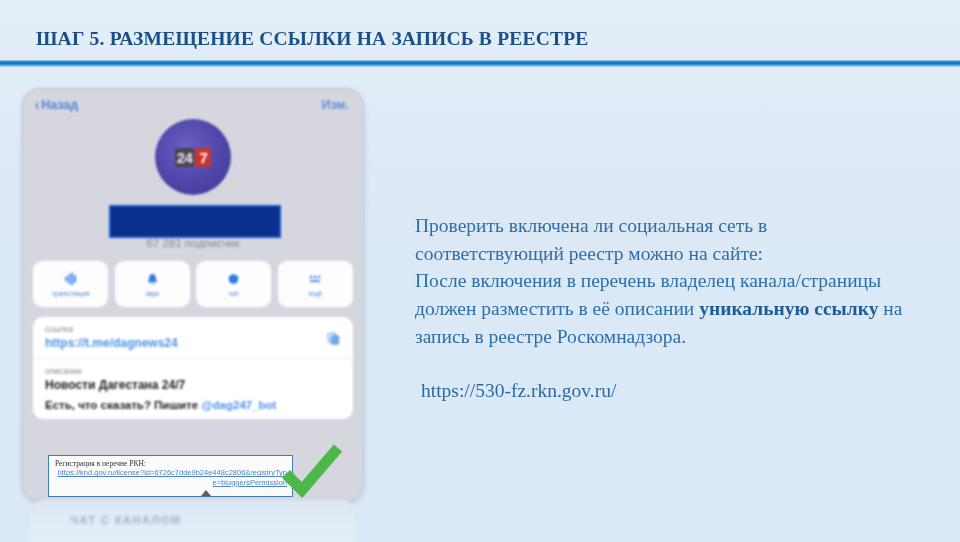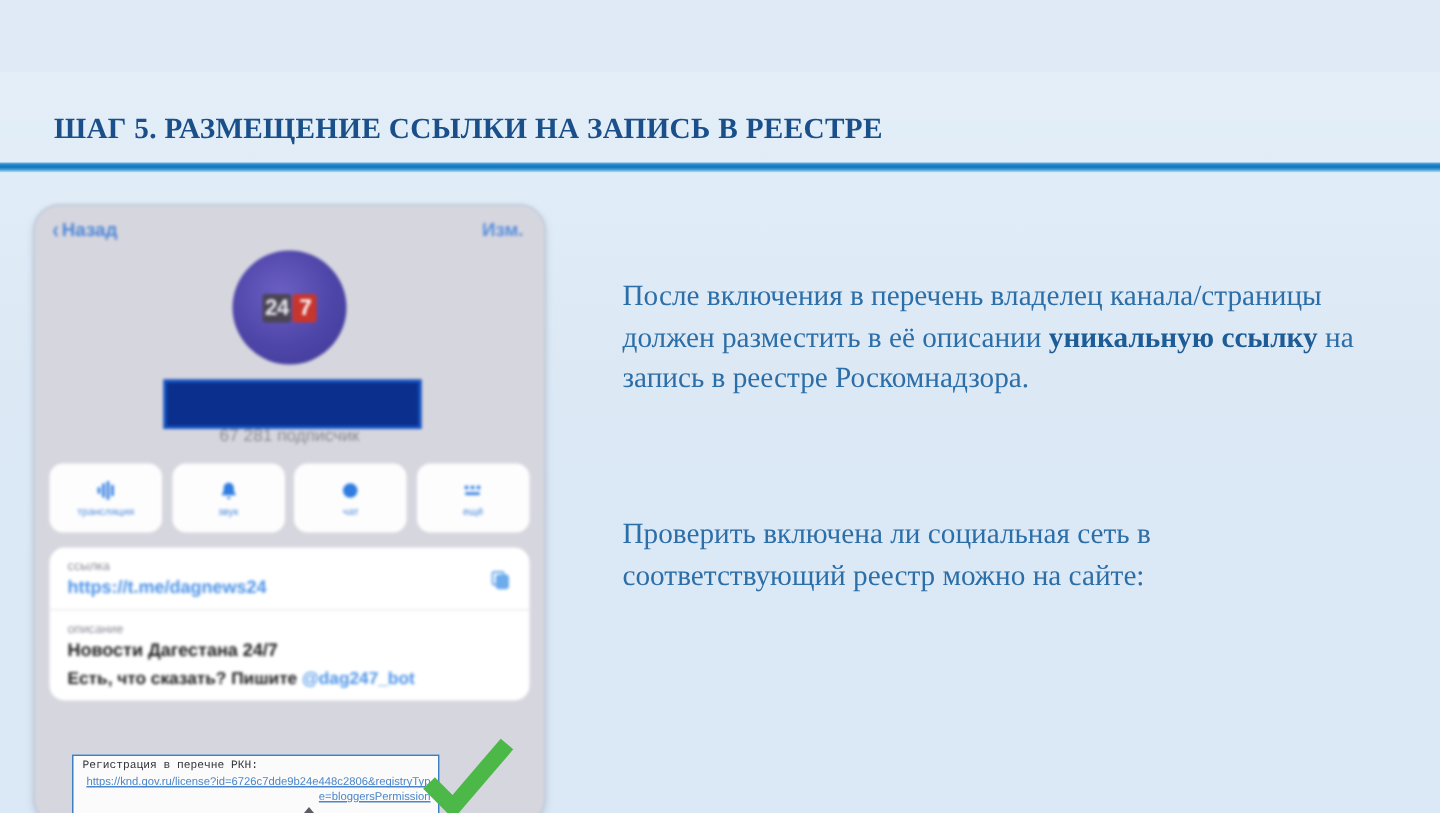--- a/index.html
+++ b/index.html
@@ -13,21 +13,20 @@
     background: #dfeaf6;
     font-family: "Liberation Serif", serif;
     position: relative;
   }
 
   
   #slide {
     position: absolute;
     inset: 0;
     background: linear-gradient(180deg, #e3eef8 0%, #dce9f5 40%, #dbe8f5 100%);
-    margin-top: 48px;
   }
 
   
   #header {
     position: absolute;
     left: 0; top: 0; right: 0;
     height: 72px;
   }
   #slide-title {
     position: absolute;
@@ -254,21 +253,21 @@
     top: 455px;
     width: 245px;
     height: 42px;
     border: 1.6px solid #3d7fc0;
     background: rgba(255,255,255,.9);
     padding: 3px 5px 0 6px;
     box-sizing: border-box;
     overflow: hidden;
   }
   #reg-title {
-    font-family: Liberation Mono, monospace;
+    font-family: Liberation Serif, serif;
     font-size: 7.5px;
     color: #333338;
     line-height: 1.25;
   }
   #reg-link {
     font-family: "Liberation Sans", sans-serif;
     font-size: 7.5px;
     color: #4c86c8;
     line-height: 1.25;
     word-break: break-all;
@@ -419,19 +418,20 @@
     <svg width="68" height="66" viewBox="0 0 68 66">
       <path d="M8 34 L24 50 L60 8" fill="none" stroke="#4cb847" stroke-width="11" stroke-linecap="butt" stroke-linejoin="miter"></path>
     </svg>
   </div>
 
   <div id="phone-footer">
     <div id="phone-footer-text">ЧАТ С КАНАЛОМ</div>
   </div>
 
   <div id="text-col">
+    <div class="para" id="para-2">Проверить включена ли социальная сеть в соответствующий реестр можно на сайте:</div>
     <div class="para" id="para-1">
       <span>После включения в перечень владелец канала/страницы должен разместить в её описании </span><b>уникальную ссылку</b><span> на запись в реестре Роскомнадзора.</span>
     </div>
-    <div class="para" id="para-2">Проверить включена ли социальная сеть в соответствующий реестр можно на сайте:</div>
+    <div id="site-url">https://530-fz.rkn.gov.ru/</div>
   </div>
 
 </div>
 
 </body></html>

